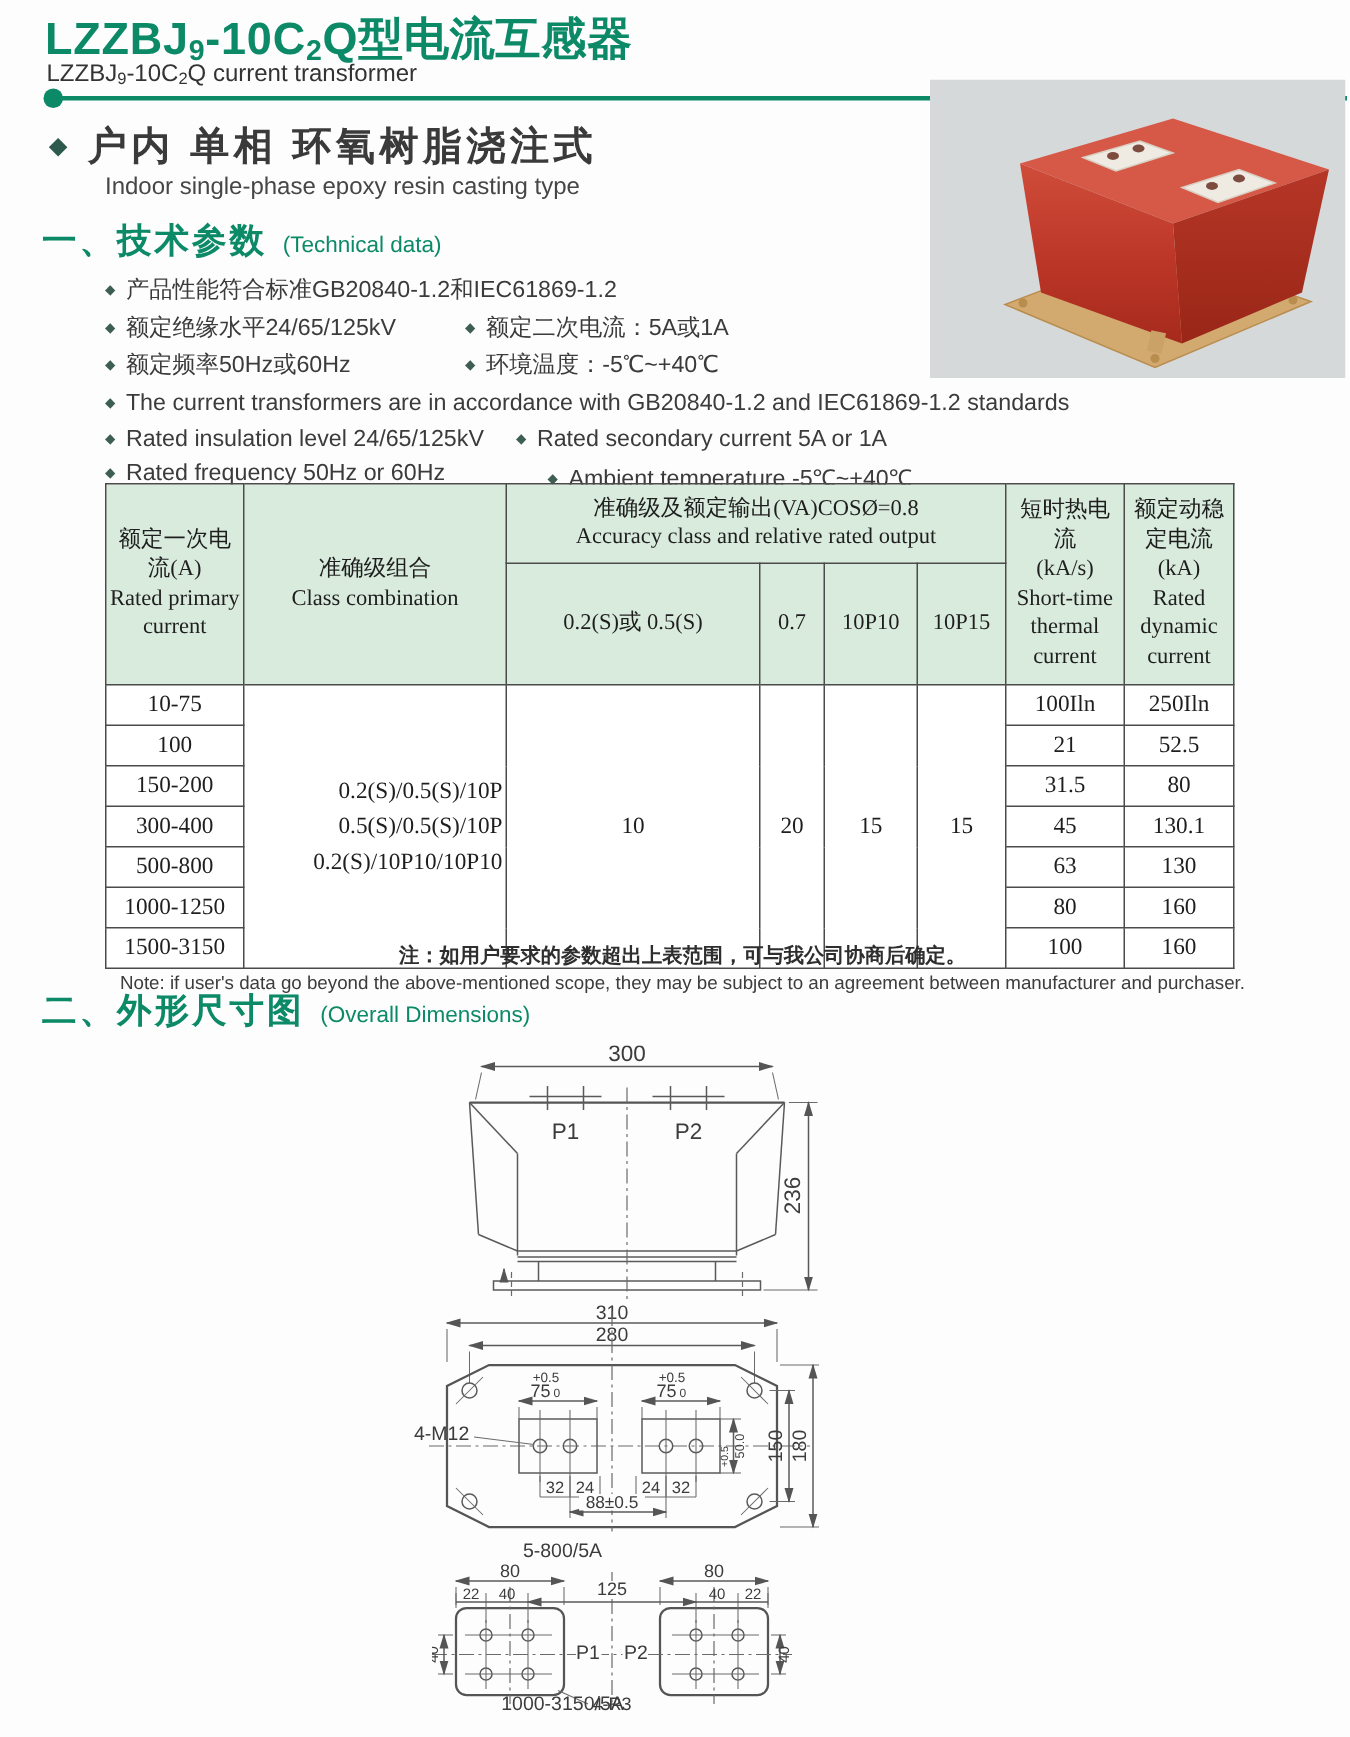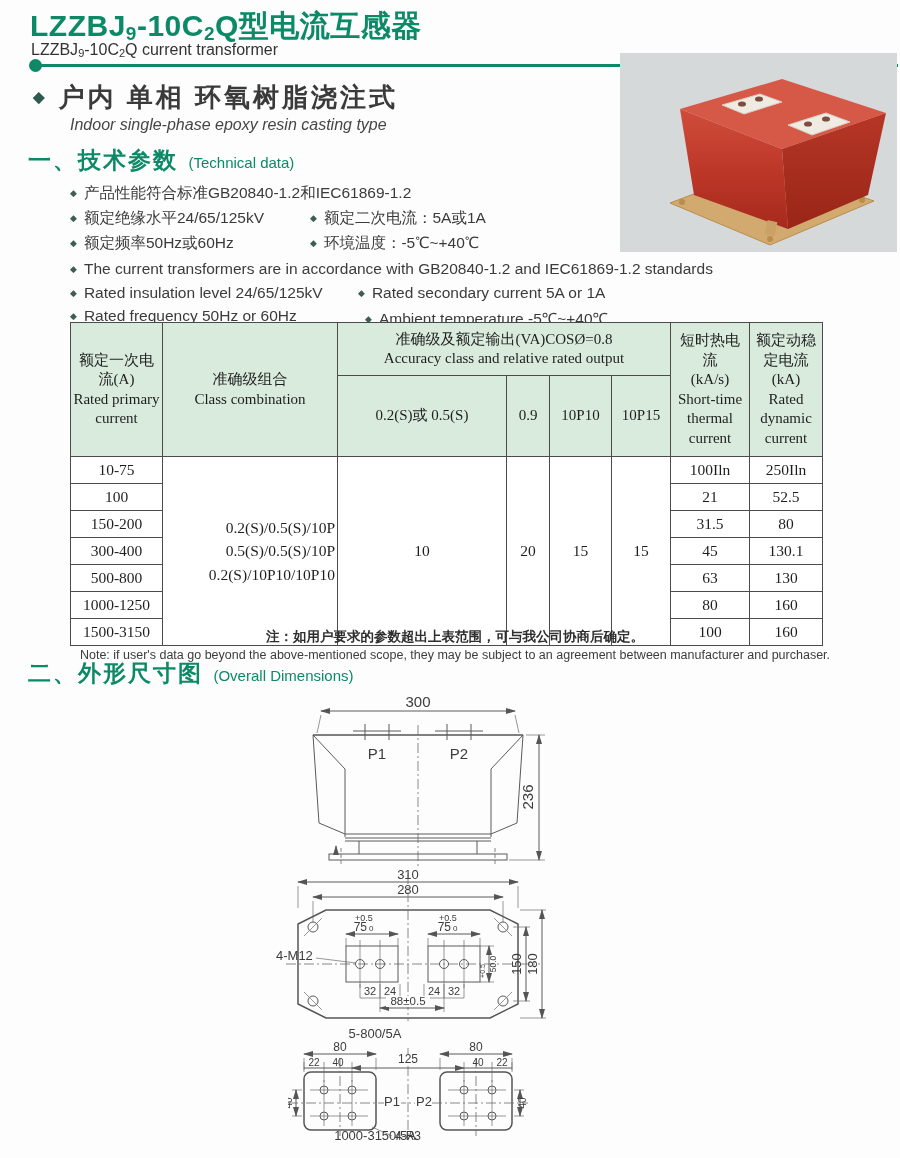--- a/index.html
+++ b/index.html
@@ -12,21 +12,21 @@
   .title{position:absolute;left:30px;top:6px;font-size:30px;font-weight:bold;
          color:#0c8a68;letter-spacing:.5px;white-space:nowrap;}
   .title .subsc{font-size:19px;position:relative;top:4px;font-weight:bold;}
   .subtitle{position:absolute;left:31px;top:41px;font-size:16px;color:#333;white-space:nowrap;}
   .subtitle .subsc{font-size:11px;position:relative;top:2px;}
   .rule{position:absolute;left:36px;top:64px;width:862px;height:3px;background:#0c8a68;}
   .rule-dot{position:absolute;left:29px;top:59px;width:13px;height:13px;border-radius:50%;background:#0c8a68;}
   .feature{position:absolute;left:33px;top:80px;}
   .feature-zh{font-size:26px;color:#3a3a3a;letter-spacing:3px;font-weight:bold;}
   .feature-zh .dia{font-size:15px;color:#2d5a4c;margin-right:14px;letter-spacing:0;vertical-align:4px;}
-  .feature-en{margin-left:37px;font-size:16px;color:#464646;margin-top:1px;font-style:italic;}
+  .feature-en{margin-left:37px;font-size:16px;color:#464646;margin-top:1px;}
   
   .sec{position:absolute;left:28px;white-space:nowrap;}
   .sec-zh{font-size:23px;font-weight:bold;color:#0c8a68;letter-spacing:2px;text-align:right;}
   .sec-en{font-size:15px;color:#0c8a68;margin-left:6px;}
   #sec1{top:145px;} #sec2{top:658px;}
   
   .bullet{position:absolute;font-size:15.5px;color:#3b3b3b;white-space:nowrap;}
   .bullet .dia{font-size:9px;color:#3e5e52;margin-right:7px;vertical-align:2px;}
   
   .spec-table{position:absolute;left:70px;top:322px;width:752px;border-collapse:collapse;
@@ -100,21 +100,21 @@
     <span class="sec-en">(Technical data)</span>
   </div>
 
   <div class="bullet" style="left:70px;top:183px"><span class="dia">◆</span><span>产品性能符合标准GB20840-1.2和IEC61869-1.2</span></div>
   <div class="bullet" style="left:70px;top:208px"><span class="dia">◆</span><span>额定绝缘水平24/65/125kV</span></div>
   <div class="bullet" style="left:310px;top:208px"><span class="dia">◆</span><span>额定二次电流：5A或1A</span></div>
   <div class="bullet" style="left:70px;top:233px"><span class="dia">◆</span><span>额定频率50Hz或60Hz</span></div>
   <div class="bullet" style="left:310px;top:233px"><span class="dia">◆</span><span>环境温度：-5℃~+40℃</span></div>
   <div class="bullet" style="left:70px;top:260px"><span class="dia">◆</span><span>The current transformers are in accordance with GB20840-1.2 and IEC61869-1.2 standards</span></div>
   <div class="bullet" style="left:70px;top:284px"><span class="dia">◆</span><span>Rated  insulation level 24/65/125kV</span></div>
-  <div class="bullet" style="left:358px;top:284px"><span class="dia">◆</span><span>Rated  secondary current 5A or 1A</span></div>
+  <div class="bullet" style="left:344px;top:284px"><span class="dia">◆</span><span>Rated  secondary current 5A or 1A</span></div>
   <div class="bullet" style="left:70px;top:307px"><span class="dia">◆</span><span>Rated  frequency 50Hz or 60Hz</span></div>
   <div class="bullet" style="left:365px;top:307px"><span class="dia">◆</span><span>Ambient temperature  -5℃~+40℃</span></div>
 
   <table class="spec-table">
     <colgroup>
       <col style="width:92px">
         <col style="width:175px">
         <col style="width:169px">
         <col style="width:43px">
       <col style="width:62px">
@@ -141,21 +141,21 @@
             <span class="blk">(kA/s)</span>
             <span class="blk">Short-time thermal current</span>
           </th>
       <th rowspan="2">
             <span class="blk">额定动稳定电流(kA)</span>
             <span class="blk">Rated dynamic current</span>
           </th>
     </tr>
     <tr>
       <th style="height:78px">0.2(S)或 0.5(S)</th>
-      <th>0.9</th>
+      <th>0.7</th>
       <th>10P10</th>
       <th>10P15</th>
     </tr>
     <tr>
       <td>10-75</td>
       <td rowspan="7" class="cc">
         <div>0.2(S)/0.5(S)/10P</div>
         <div>0.5(S)/0.5(S)/10P</div>
         <div>0.2(S)/10P10/10P10</div>
       </td>

